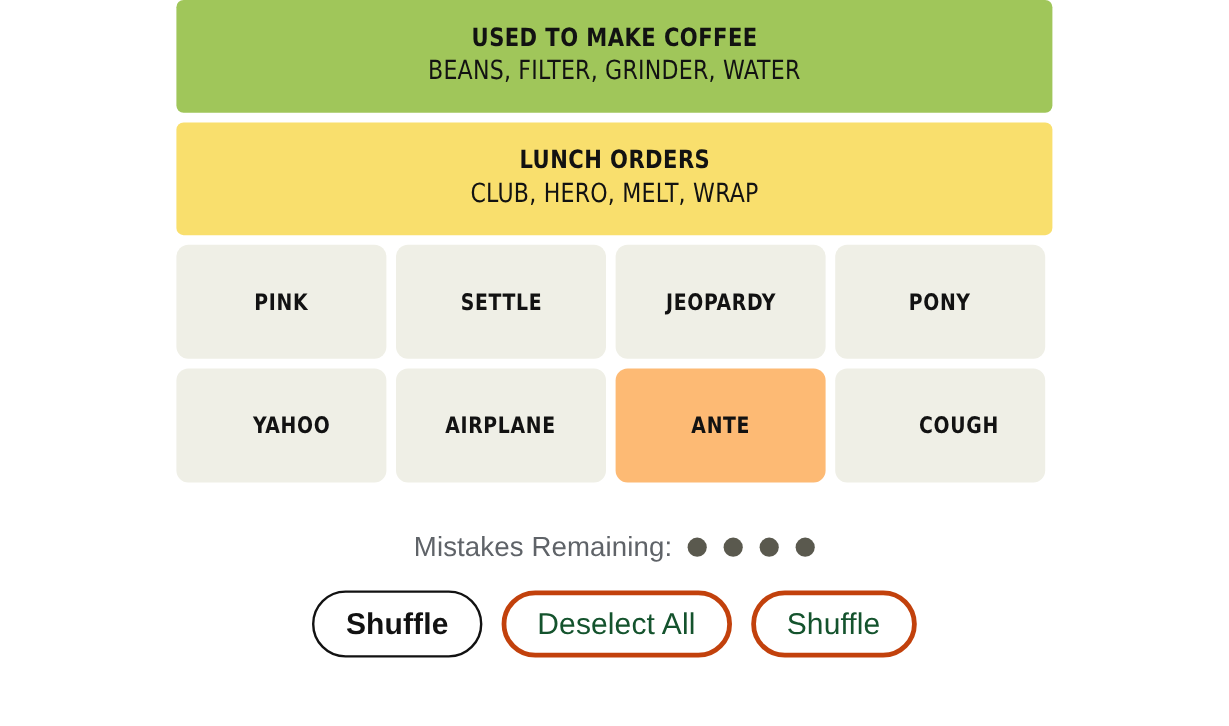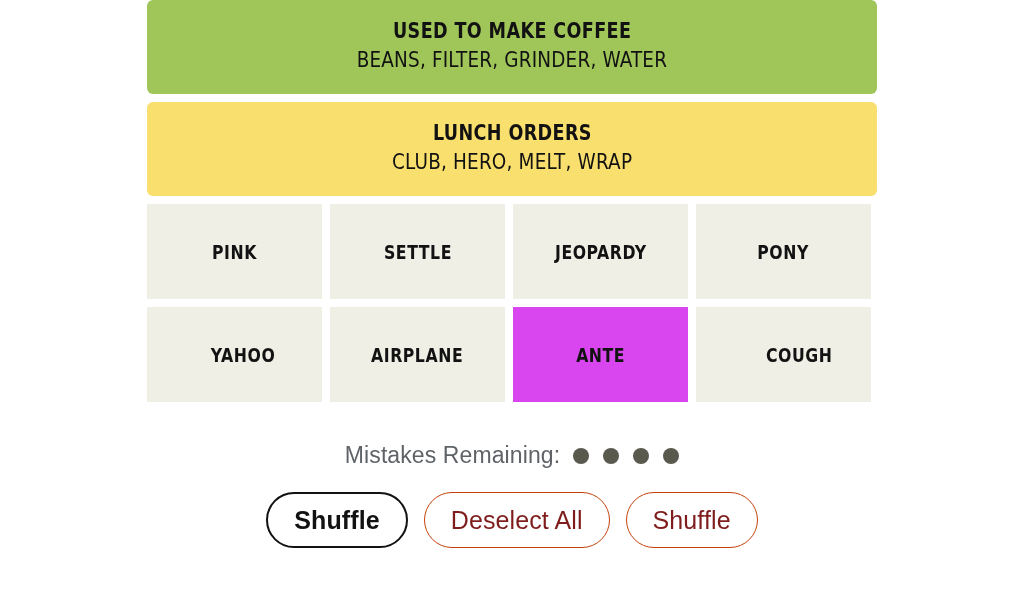--- a/index.html
+++ b/index.html
@@ -63,21 +63,21 @@
 
   .tile-row {
     display: flex;
     gap: 8px;
     margin-bottom: 8px;
   }
   .tile {
     width: 175px;
     height: 95px;
     background: #efefe6;
-    border-radius: 0;
+    border-radius: 10px;
     display: flex;
     align-items: center;
     justify-content: center;
     box-sizing: border-box;
     cursor: pointer;
     user-select: none;
   }
   .tile-label {
     font-family: "Liberation Sans Narrow", "DejaVu Sans Condensed", "Liberation Sans", sans-serif;
     font-weight: 700;
@@ -143,22 +143,22 @@
     letter-spacing: 0.1px;
     padding: 0 26px;
     cursor: pointer;
   }
   .ctrl-btn.active {
     border: 2px solid #121212;
     color: #121212;
     font-weight: 700;
   }
   .ctrl-btn.disabled {
-    border: 1px solid #c2410c;
-    color: #7f1d1d;
+    border: 4px solid #c2410c;
+    color: #14532d;
     font-weight: 400;
     cursor: default;
   }
 </style>
 </head>
 <body>
 
 <div id="game-root">
 
   <div id="board">
@@ -188,21 +188,21 @@
       </div>
     </div>
 
     <div class="tile-row">
       <div class="tile" style="background: rgb(239, 239, 230); padding-left: 18px;">
         <span class="tile-label">YAHOO</span>
       </div>
       <div class="tile" style="background: rgb(239, 239, 230);">
         <span class="tile-label">AIRPLANE</span>
       </div>
-      <div class="tile" style="background: #d946ef;">
+      <div class="tile" style="background: #fdba74;">
         <span class="tile-label">ANTE</span>
       </div>
       <div class="tile" style="background: rgb(239, 239, 230); padding-left: 32px;">
         <span class="tile-label">COUGH</span>
       </div>
     </div>
 
   </div>
 
   <div id="mistakes">

